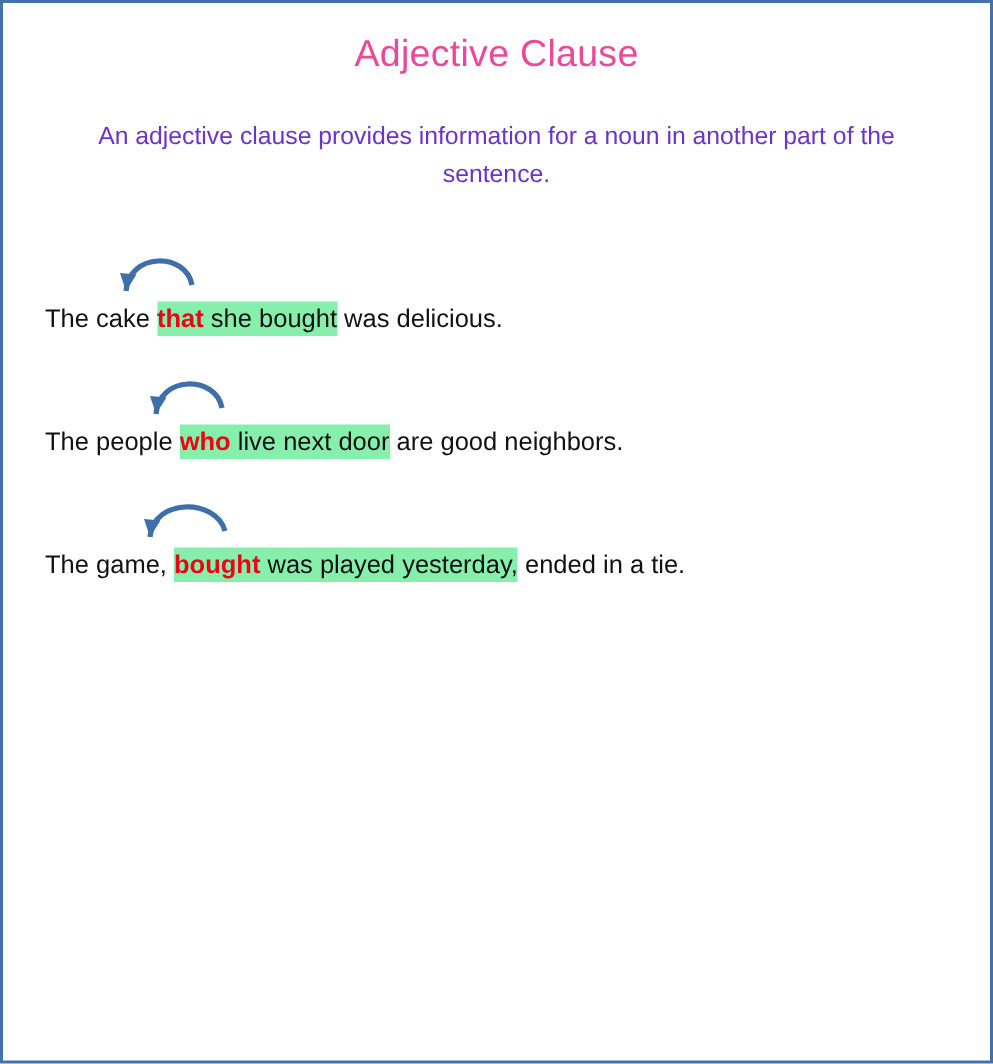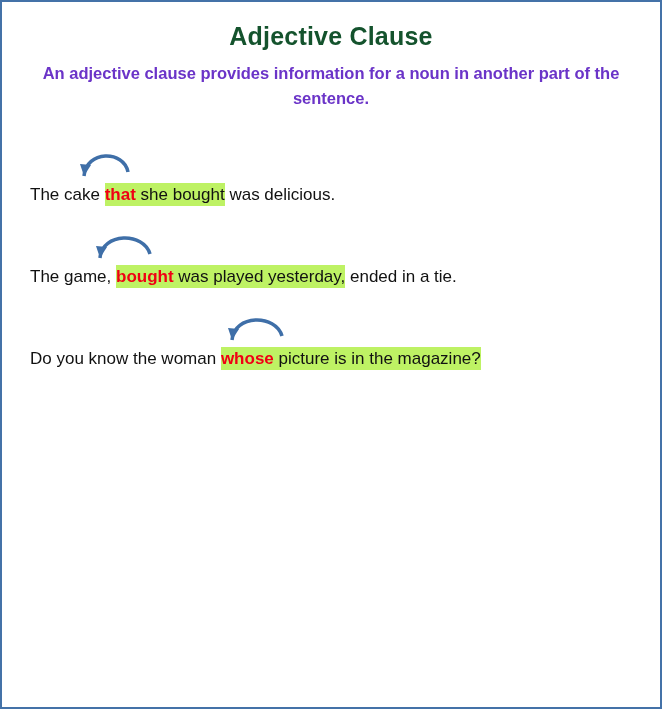--- a/index.html
+++ b/index.html
@@ -16,52 +16,51 @@
     position: relative;
     width: 662px;
     height: 709px;
     box-sizing: border-box;
     border: 2px solid #4472a8;
     background: #ffffff;
     overflow: hidden;
   }
   #title {
     text-align: center;
-    color: #14532d;
+    color: #ec4899;
     font-size: 25px;
-    font-weight: bold;
+    font-weight: normal;
     margin-top: 20px;
     letter-spacing: 0.2px;
   }
   #subtitle {
     text-align: center;
     color: #6b34c8;
     font-size: 16.5px;
     line-height: 25px;
-    margin-top: 10px;
+    margin-top: 28px;
     padding: 0 40px;
-    font-weight: bold;
   }
   #examples {
     margin-top: 18px;
   }
   .example {
     position: relative;
     height: 82px;
   }
   .sentence {
     position: absolute;
     left: 28px;
     bottom: 6px;
     font-size: 17px;
     color: #111111;
     white-space: nowrap;
   }
   .hl {
-    background: #bef264;
+    background: #86efac;
     padding: 2px 0;
   }
   .kw {
     color: #f00014;
     font-weight: bold;
   }
   .arc {
     position: absolute;
     bottom: 33px;
   }
@@ -80,38 +79,38 @@
     <div class="example">
       <svg class="arc" style="left:74px;" width="60" height="36">
         <path d="M8 34 C 10 8, 48 8, 52 30" fill="none" stroke="#3f6fa8" stroke-width="3.5"></path>
         <path d="M8 34 L 4 22 L 15 23 Z" fill="#3f6fa8"></path>
       </svg>
       <div class="sentence">
         <span>The cake </span><span class="hl"><span class="kw">that</span><span> she bought</span></span><span> was delicious.</span>
       </div>
     </div>
 
+    <div class="example">
+      <svg class="arc" style="left:94px;" width="60" height="36">
+        <path d="M8 34 C 10 8, 48 8, 52 30" fill="none" stroke="#3f6fa8" stroke-width="3.5"></path>
+        <path d="M8 34 L 4 22 L 15 23 Z" fill="#3f6fa8"></path>
+      </svg>
+      <div class="sentence">
+        <span>The people </span><span class="hl"><span class="kw">who</span><span> live next door</span></span><span> are good neighbors.</span>
+      </div>
+    </div>
 
     <div class="example">
       <svg class="arc" style="left:90px;" width="66" height="36">
         <path d="M8 34 C 10 8, 52 8, 58 30" fill="none" stroke="#3f6fa8" stroke-width="3.5"></path>
         <path d="M8 34 L 4 22 L 15 23 Z" fill="#3f6fa8"></path>
       </svg>
       <div class="sentence">
         <span>The game, </span><span class="hl"><span class="kw">bought</span><span> was played yesterday,</span></span><span> ended in a tie.</span>
       </div>
     </div>
 
 
 
-    <div class="example">
-      <svg class="arc" style="left:222px;" width="66" height="36">
-        <path d="M8 34 C 10 8, 52 8, 58 30" fill="none" stroke="#3f6fa8" stroke-width="3.5"></path>
-        <path d="M8 34 L 4 22 L 15 23 Z" fill="#3f6fa8"></path>
-      </svg>
-      <div class="sentence">
-        <span>Do you know the woman </span><span class="hl"><span class="kw">whose</span><span> picture is in the magazine?</span></span><span></span>
-      </div>
-    </div>
 
 
   </div>
 </div>
 
 </body></html>

